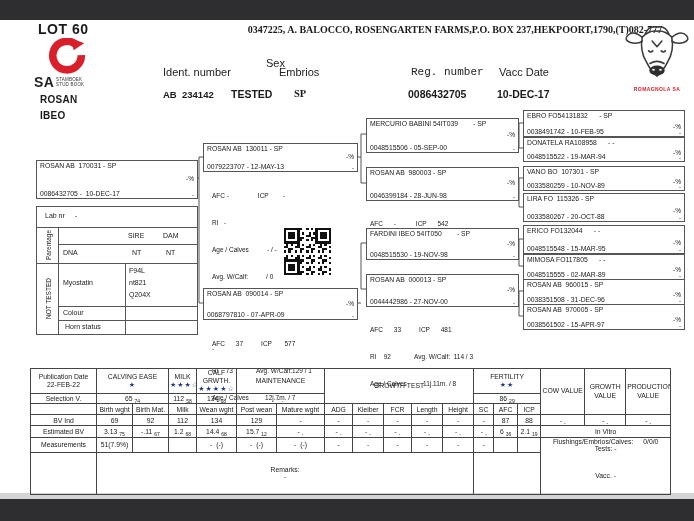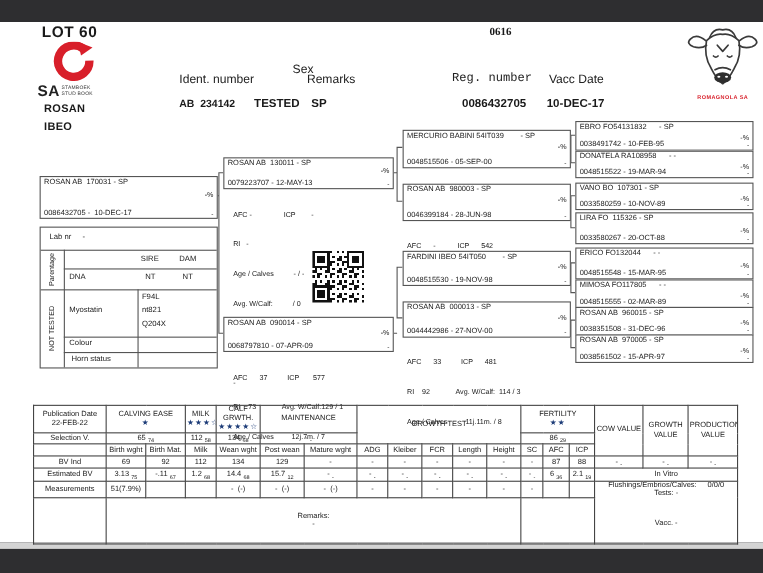--- a/index.html
+++ b/index.html
@@ -43,21 +43,21 @@
 <body>
 
 <div class="abs" style="left:0;top:0;width:694px;height:20px;background:#2e2e30;"></div>
 
 <div class="page"></div>
 <div class="shadow"></div>
 
 <div class="abs lot" style="left:38px;top:21px;">LOT 60</div>
 
 <div class="abs address" style="left:225px;top:24px;width:460px;">
-  <div>0616</div>
+  <div>0347225, A. BALOCCO, ROSENGARTEN FARMS,P.O. BOX 237,HEKPOORT,1790,(T)082-777</div>
 </div>
 
 <div class="abs" style="left:34px;top:38px;width:70px;height:52px;">
   <span class="abs" style="left:14px;top:0;">
     <svg width="38" height="38" viewBox="0 0 40 40">
       <path d="M 29 6.5 A 15 15 0 1 0 35 18" fill="none" stroke="#d81f2a" stroke-width="8"></path>
       <polygon points="24,0 38,5.5 27,13" fill="#d81f2a"></polygon>
     </svg>
   </span>
   <span class="abs salogo-sa" style="left:0px;top:36px;">SA</span>
@@ -65,28 +65,28 @@
     <span>STAMBOEK</span><br>
     <span>STUD BOOK</span>
   </span>
 </div>
 
 <div class="abs name-big" style="left:40px;top:94px;">ROSAN</div>
 <div class="abs name-big" style="left:40px;top:110px;">IBEO</div>
 
 <div class="abs fieldlabel" style="left:163px;top:66px;">Ident. number</div>
 <div class="abs fieldlabel" style="left:234px;top:57px;margin-left:32px;">Sex</div>
-<div class="abs fieldlabel" style="left:279px;top:66px;">Remarks</div>
+<div class="abs fieldlabel" style="left:279px;top:66px;">Embrios</div>
 <div class="abs fieldlabel" style="left:411px;top:66px;font-family:Liberation Mono, monospace;">Reg. number</div>
 <div class="abs fieldlabel" style="left:499px;top:66px;">Vacc Date</div>
 
 <div class="abs fieldvalue" style="left:163px;top:89px;font-size:9.5px;white-space:pre;">AB  234142</div>
 <div class="abs fieldvalue" style="left:231px;top:88px;">TESTED</div>
-<div class="abs fieldvalue" style="left:283px;top:88px;">SP</div>
-<div class="abs fieldvalue" style="left:420px;top:88px;text-align:right;">0086432705</div>
+<div class="abs fieldvalue" style="left:294px;top:88px;font-family:Liberation Serif, serif;">SP</div>
+<div class="abs fieldvalue" style="left:408px;top:88px;text-align:right;">0086432705</div>
 <div class="abs fieldvalue" style="left:497px;top:88px;">10-DEC-17</div>
 
 <div class="abs" style="left:622px;top:20px;width:70px;height:76px;">
   <span>
     <svg width="70" height="66" viewBox="0 0 100 94">
       <g fill="none" stroke="#3a3a3a" stroke-width="2.2" stroke-linecap="round" stroke-linejoin="round">
         <path d="M33,20 Q38,7 50,10 Q62,7 67,20"></path>
         <path d="M28,24 Q16,14 8,22 Q2,28 12,32 Q22,35 29,30"></path>
         <path d="M72,24 Q84,14 92,22 Q98,28 88,32 Q78,35 71,30"></path>
         <path d="M29,24 Q25,44 35,60 Q42,74 50,80 Q58,74 65,60 Q75,44 71,24 Q60,14 50,16 Q40,14 29,24 Z"></path>

